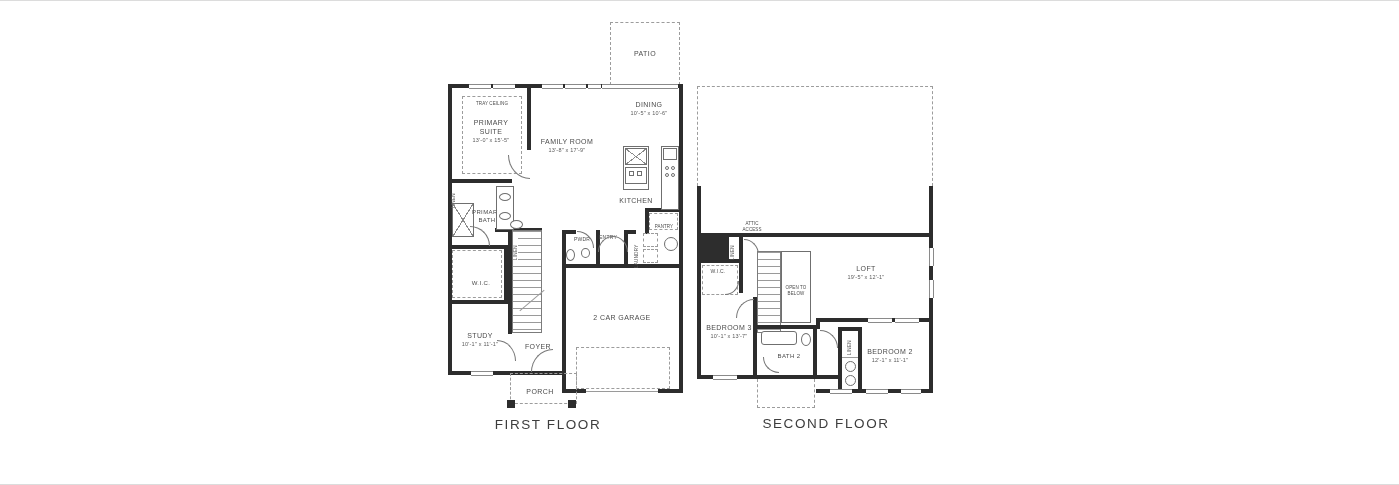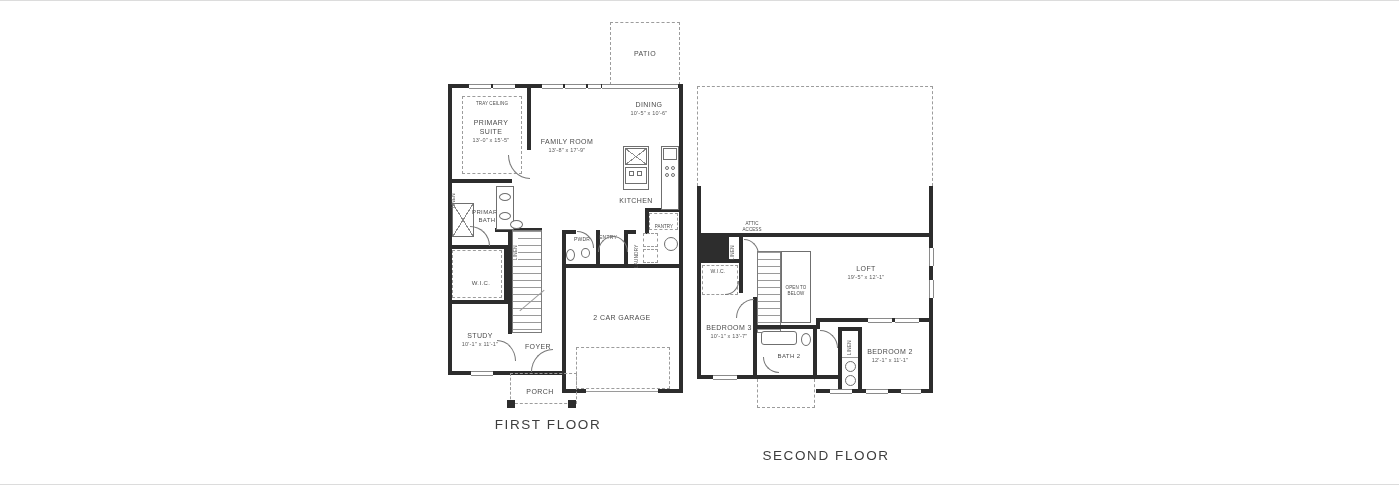--- a/index.html
+++ b/index.html
@@ -231,15 +231,15 @@
     <div class="win" style="left:866px;top:389px;width:22px;height:5px;"></div>
     <div class="win" style="left:901px;top:389px;width:20px;height:5px;"></div>
     <div class="lbl" style="left:890px;top:356px;">
       <span>BEDROOM 2</span>
       <span class="dims">12'-1" x 11'-1"</span>
     </div>
     <div class="arc arc-tr" style="left:820px;top:330px;width:18px;height:18px;"></div>
 
     <div class="dash dash-nt" style="left:757px;top:379px;width:58px;height:29px;"></div>
 
-    <div class="cap" style="left:826px;top:423px;margin-top:32px;">SECOND FLOOR</div>
+    <div class="cap" style="left:826px;top:423px;">SECOND FLOOR</div>
   </div>
 </div>
 
 </body></html>

